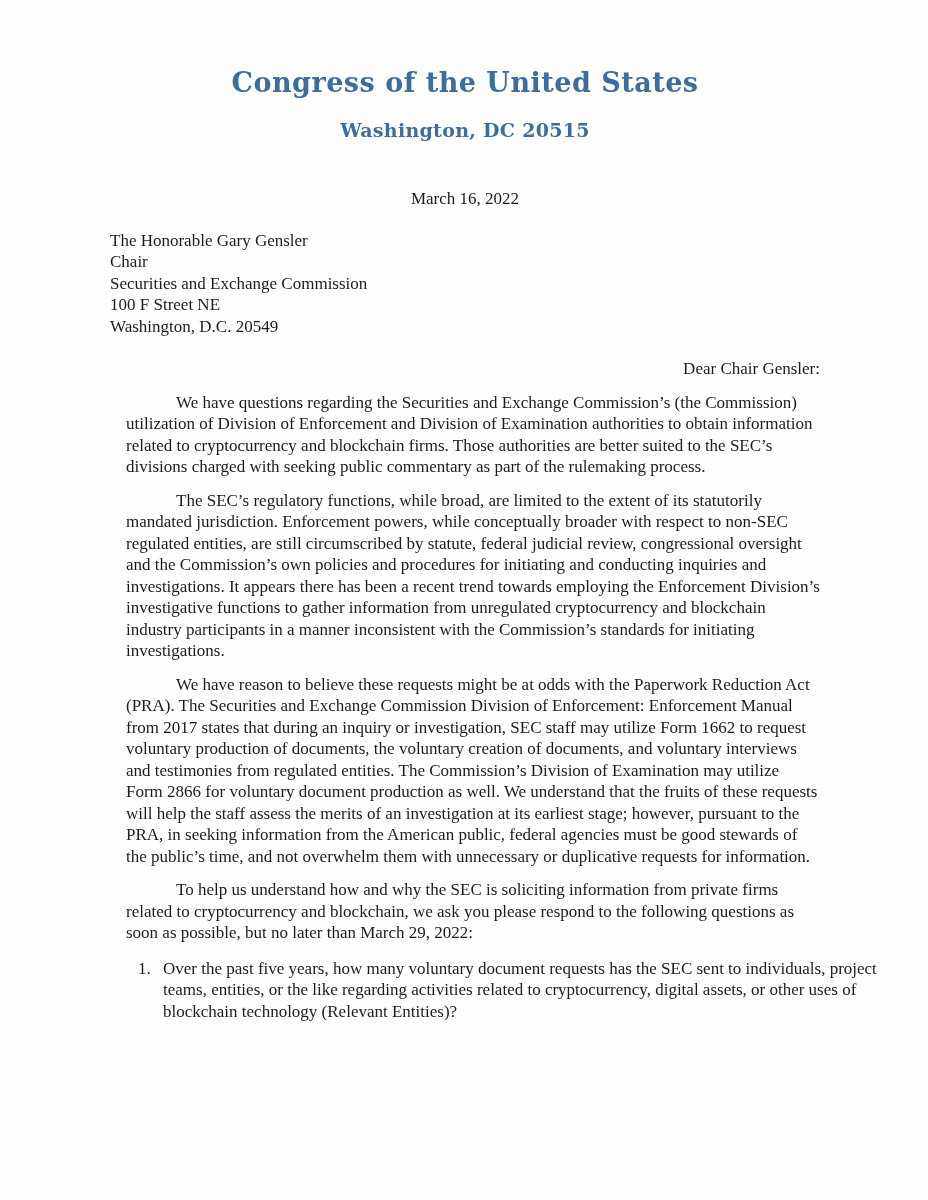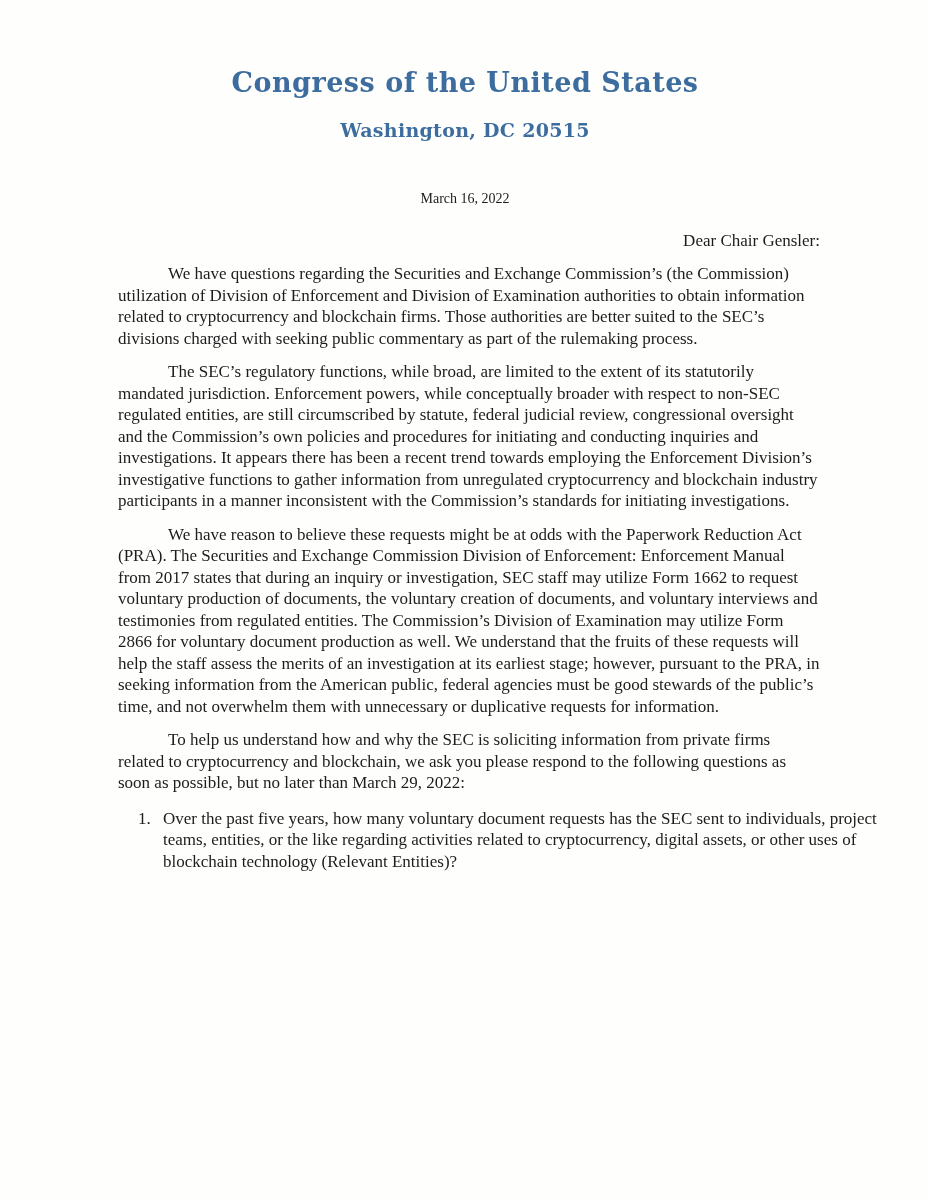--- a/index.html
+++ b/index.html
@@ -39,39 +39,39 @@
     font-family: "DejaVu Serif", "Liberation Serif", serif;
     font-weight: bold;
     font-size: 19px;
     line-height: 24px;
     margin-top: 20px;
     letter-spacing: 0.3px;
     color: #3d6d9e;
   }
   .letter-date {
     text-align: center;
-    font-size: 14px;
+    font-size: 17px;
     line-height: 21.5px;
     margin-bottom: 20px;
   }
   .recipient {
     font-size: 17px;
     line-height: 21.5px;
     margin-bottom: 21px;
   }
   .salutation {
     font-size: 17px;
     line-height: 21.5px;
     margin-bottom: 12px;
     text-align: right;
   }
   .para {
     font-size: 17px;
     line-height: 21.5px;
-    margin: 0 0 12px 8px;
+    margin: 0 0 12px 16px;
     text-indent: 50px;
     text-align: left;
   }
   .questions {
     margin-top: 14px;
   }
   .question-item {
     display: flex;
     font-size: 17px;
     line-height: 21.5px;
@@ -90,20 +90,27 @@
 
 <div class="page">
 
   <header class="letterhead">
     <div class="lh-title">Congress of the United States</div>
     <div class="lh-subtitle">Washington, DC 20515</div>
   </header>
 
   <div class="letter-date">March 16, 2022</div>
 
+  <div class="recipient">
+    <div>The Honorable Gary Gensler</div>
+    <div>Chair</div>
+    <div>Securities and Exchange Commission</div>
+    <div>100 F Street NE</div>
+    <div>Washington, D.C. 20549</div>
+  </div>
 
   <div class="salutation">Dear Chair Gensler:</div>
 
   <p class="para">We have questions regarding the Securities and Exchange Commission’s (the Commission) utilization of Division of Enforcement and Division of Examination authorities to obtain information related to cryptocurrency and blockchain firms. Those authorities are better suited to the SEC’s divisions charged with seeking public commentary as part of the rulemaking process.</p>
   <p class="para">The SEC’s regulatory functions, while broad, are limited to the extent of its statutorily mandated jurisdiction. Enforcement powers, while conceptually broader with respect to non-SEC regulated entities, are still circumscribed by statute, federal judicial review, congressional oversight and the Commission’s own policies and procedures for initiating and conducting inquiries and investigations. It appears there has been a recent trend towards employing the Enforcement Division’s investigative functions to gather information from unregulated cryptocurrency and blockchain industry participants in a manner inconsistent with the Commission’s standards for initiating investigations.</p>
   <p class="para">We have reason to believe these requests might be at odds with the Paperwork Reduction Act (PRA). The Securities and Exchange Commission Division of Enforcement: Enforcement Manual from 2017 states that during an inquiry or investigation, SEC staff may utilize Form 1662 to request voluntary production of documents, the voluntary creation of documents, and voluntary interviews and testimonies from regulated entities. The Commission’s Division of Examination may utilize Form 2866 for voluntary document production as well. We understand that the fruits of these requests will help the staff assess the merits of an investigation at its earliest stage; however, pursuant to the PRA, in seeking information from the American public, federal agencies must be good stewards of the public’s time, and not overwhelm them with unnecessary or duplicative requests for information.</p>
   <p class="para">To help us understand how and why the SEC is soliciting information from private firms related to cryptocurrency and blockchain, we ask you please respond to the following questions as soon as possible, but no later than March 29, 2022:</p>
 
   <div class="questions">
     <div class="question-item">

